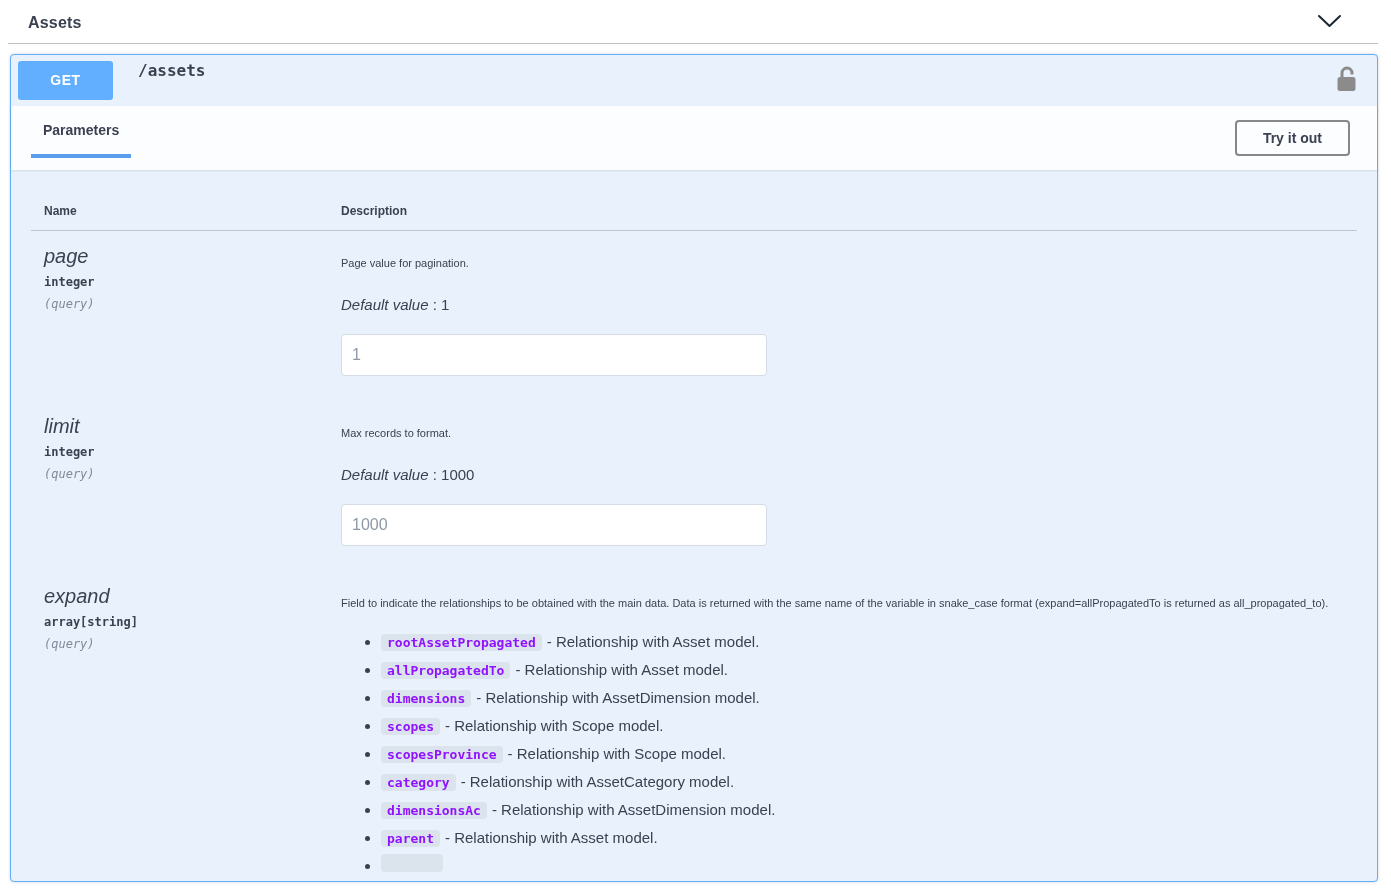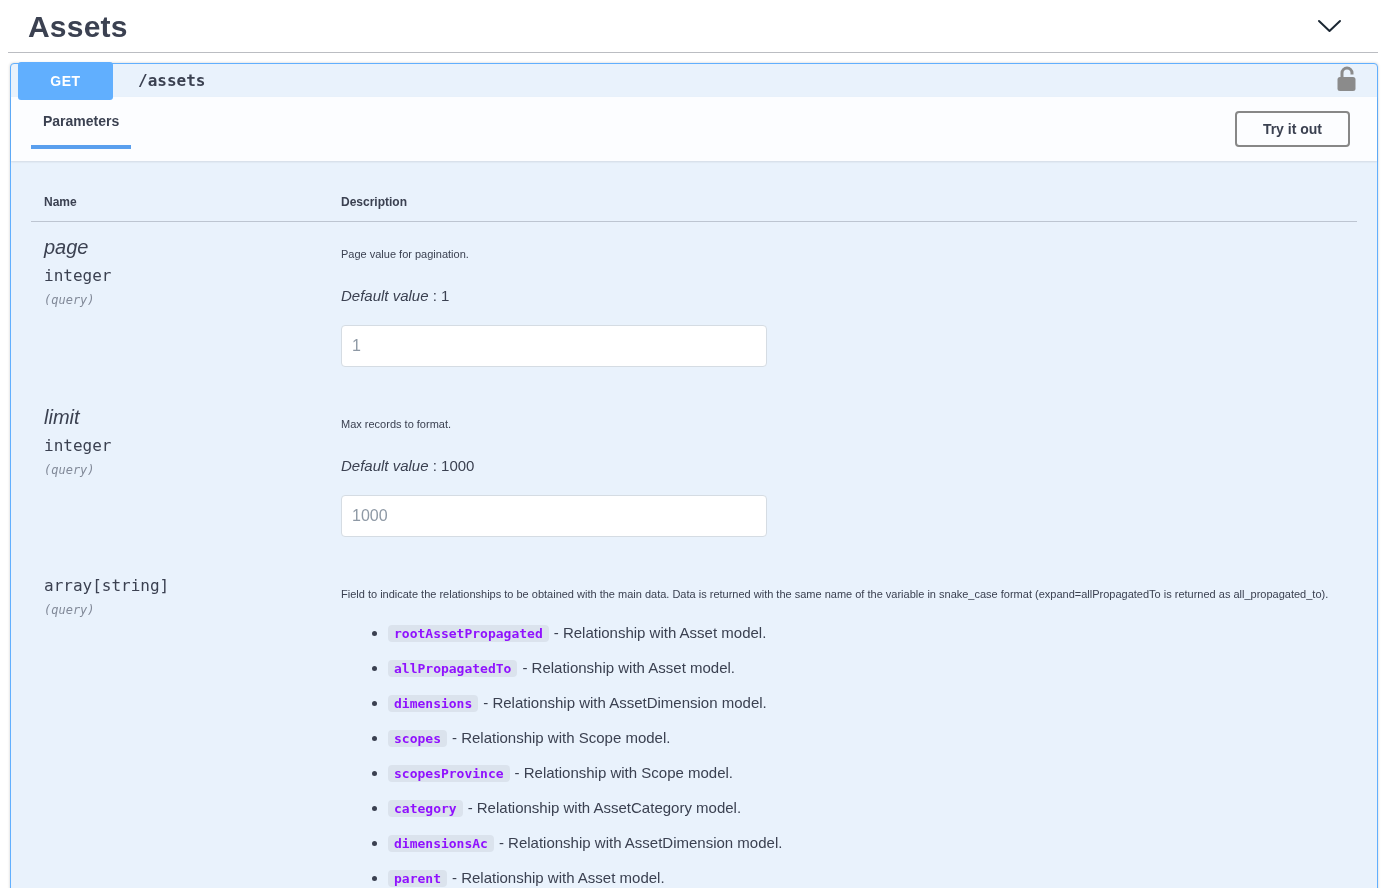--- a/index.html
+++ b/index.html
@@ -14,33 +14,33 @@
   body{
     width:1391px;height:888px;overflow:hidden;background:#fff;
     font-family:"Liberation Sans",sans-serif;color:var(--text-primary);
   }
   
   .tag-header{
     display:flex;justify-content:space-between;align-items:center;
     padding:10px 35px 8px 20px;margin:0 13px 0 8px;
     border-bottom:1px solid rgba(59,65,81,.35);
   }
-  .tag-header h3{margin:0;font-size:30px;font-weight:bold;color:var(--text-primary);letter-spacing:.2px;}
+  .tag-header h3{margin:0;font-size:16px;font-weight:bold;color:var(--text-primary);letter-spacing:.2px;}
   .chevron-btn{background:none;border:none;padding:0;cursor:pointer;display:flex;align-items:center;}
   
   .opblock{
     margin:10px 13px 0 10px;
     border:1.5px solid var(--method-get);
     border-radius:4px;
     background:var(--opblock-bg);
     box-shadow:0 0 3px rgba(0,0,0,.19);
   }
   .opblock-summary{
-    display:flex;align-items:center;
-    padding:6px 20px 6px 7px;height:33px;cursor:pointer;
+    display:flex;
+    padding:6px 20px 6px 7px;height:51px;cursor:pointer;
   }
   .method-badge{
     background:var(--method-get);color:#fff;font-weight:bold;font-size:14px;
     border-radius:3px;min-width:95px;text-align:center;padding:11px 0;
     font-family:"Liberation Sans",sans-serif;letter-spacing:.5px;
   }
   .endpoint-path{
     margin-left:25px;font-family:"DejaVu Sans Mono","Liberation Mono",monospace;
     font-size:16px;font-weight:600;color:var(--text-primary);
   }
@@ -69,35 +69,35 @@
   .section-body{padding:0 20px;}
   .params-head{
     display:grid;grid-template-columns:310px 1fr;
     padding-top:34px;border-bottom:1px solid rgba(59,65,81,.25);
   }
   .params-head .hcell{font-size:12px;font-weight:bold;color:var(--text-primary);padding:0 0 12px 13px;}
   .params-head .hcell.desc{padding-left:0;}
   .param-row{display:grid;grid-template-columns:310px 1fr;}
   .name-cell{padding:14px 0 0 13px;}
   .p-name{font-size:20px;color:var(--text-primary);margin:0 0 7px 0;font-style:italic;}
-  .p-type{font-family:"DejaVu Sans Mono","Liberation Mono",monospace;font-size:16px;font-weight:normal;color:var(--text-primary);margin:0 0 8px 0;}
+  .p-type{font-family:"DejaVu Sans Mono","Liberation Mono",monospace;font-size:12px;font-weight:bold;color:var(--text-primary);margin:0 0 8px 0;}
   .p-in{font-family:"DejaVu Sans Mono","Liberation Mono",monospace;font-size:12px;font-style:italic;color:#828a99;}
   .desc-cell{padding-top:0;}
   .desc-cell p.desc-text{font-size:11px;color:var(--text-primary);margin:21px 0 0 0;line-height:22px;max-width:1000px;}
   .default-line{margin:22px 0 0 0;font-size:15px;color:var(--text-primary);}
   .default-line .dv-label{font-style:italic;}
   .param-input{
     display:block;margin:21px 0 25px 0;width:426px;height:42px;
     background:#fff;border:1px solid #d5dce3;border-radius:4px;
     padding:8px 10px;font-size:16px;font-family:"Liberation Sans",sans-serif;color:var(--text-primary);
   }
   .param-input::placeholder{color:#8e99a5;opacity:1;}
   
   .options-list{margin:16px 0 0 0;padding-left:36px;list-style:disc;}
-  .options-list li{line-height:23px;margin:11px;font-size:15px;color:var(--text-primary);}
+  .options-list li{line-height:23px;margin:4px;font-size:15px;color:var(--text-primary);}
   .code-chip{
     font-family:"DejaVu Sans Mono","Liberation Mono",monospace;
     font-size:13px;font-weight:bold;color:var(--code-text);
     background:rgba(0,0,0,.06);border-radius:4px;padding:1px 6px;
   }
   .code-chip.partial{display:inline-block;width:62px;height:18px;vertical-align:top;}
   .opt-text{margin-left:5px;}
 </style>
 </head>
 <body>
@@ -172,20 +172,21 @@
           <span class="dv-label">Default value</span>
           <span class="dv-sep">:</span>
           <span class="dv-value">1000</span>
         </p>
         <input class="param-input" type="text" placeholder="1000" style="">
       </div>
     </div>
 
     <div class="param-row">
       <div class="name-cell">
+        <div class="p-name">expand</div>
         <div class="p-type">array[string]</div>
         <div class="p-in">(query)</div>
       </div>
       <div class="desc-cell">
         <p class="desc-text">Field to indicate the relationships to be obtained with the main data. Data is returned with the same name of the variable in snake_case format (expand=allPropagatedTo is returned as all_propagated_to).</p>
         <ul class="options-list">
           <li><span class="code-chip">rootAssetPropagated</span><span class="opt-text">- Relationship with Asset model.</span></li>
           <li><span class="code-chip">allPropagatedTo</span><span class="opt-text">- Relationship with Asset model.</span></li>
           <li><span class="code-chip">dimensions</span><span class="opt-text">- Relationship with AssetDimension model.</span></li>
           <li><span class="code-chip">scopes</span><span class="opt-text">- Relationship with Scope model.</span></li>

